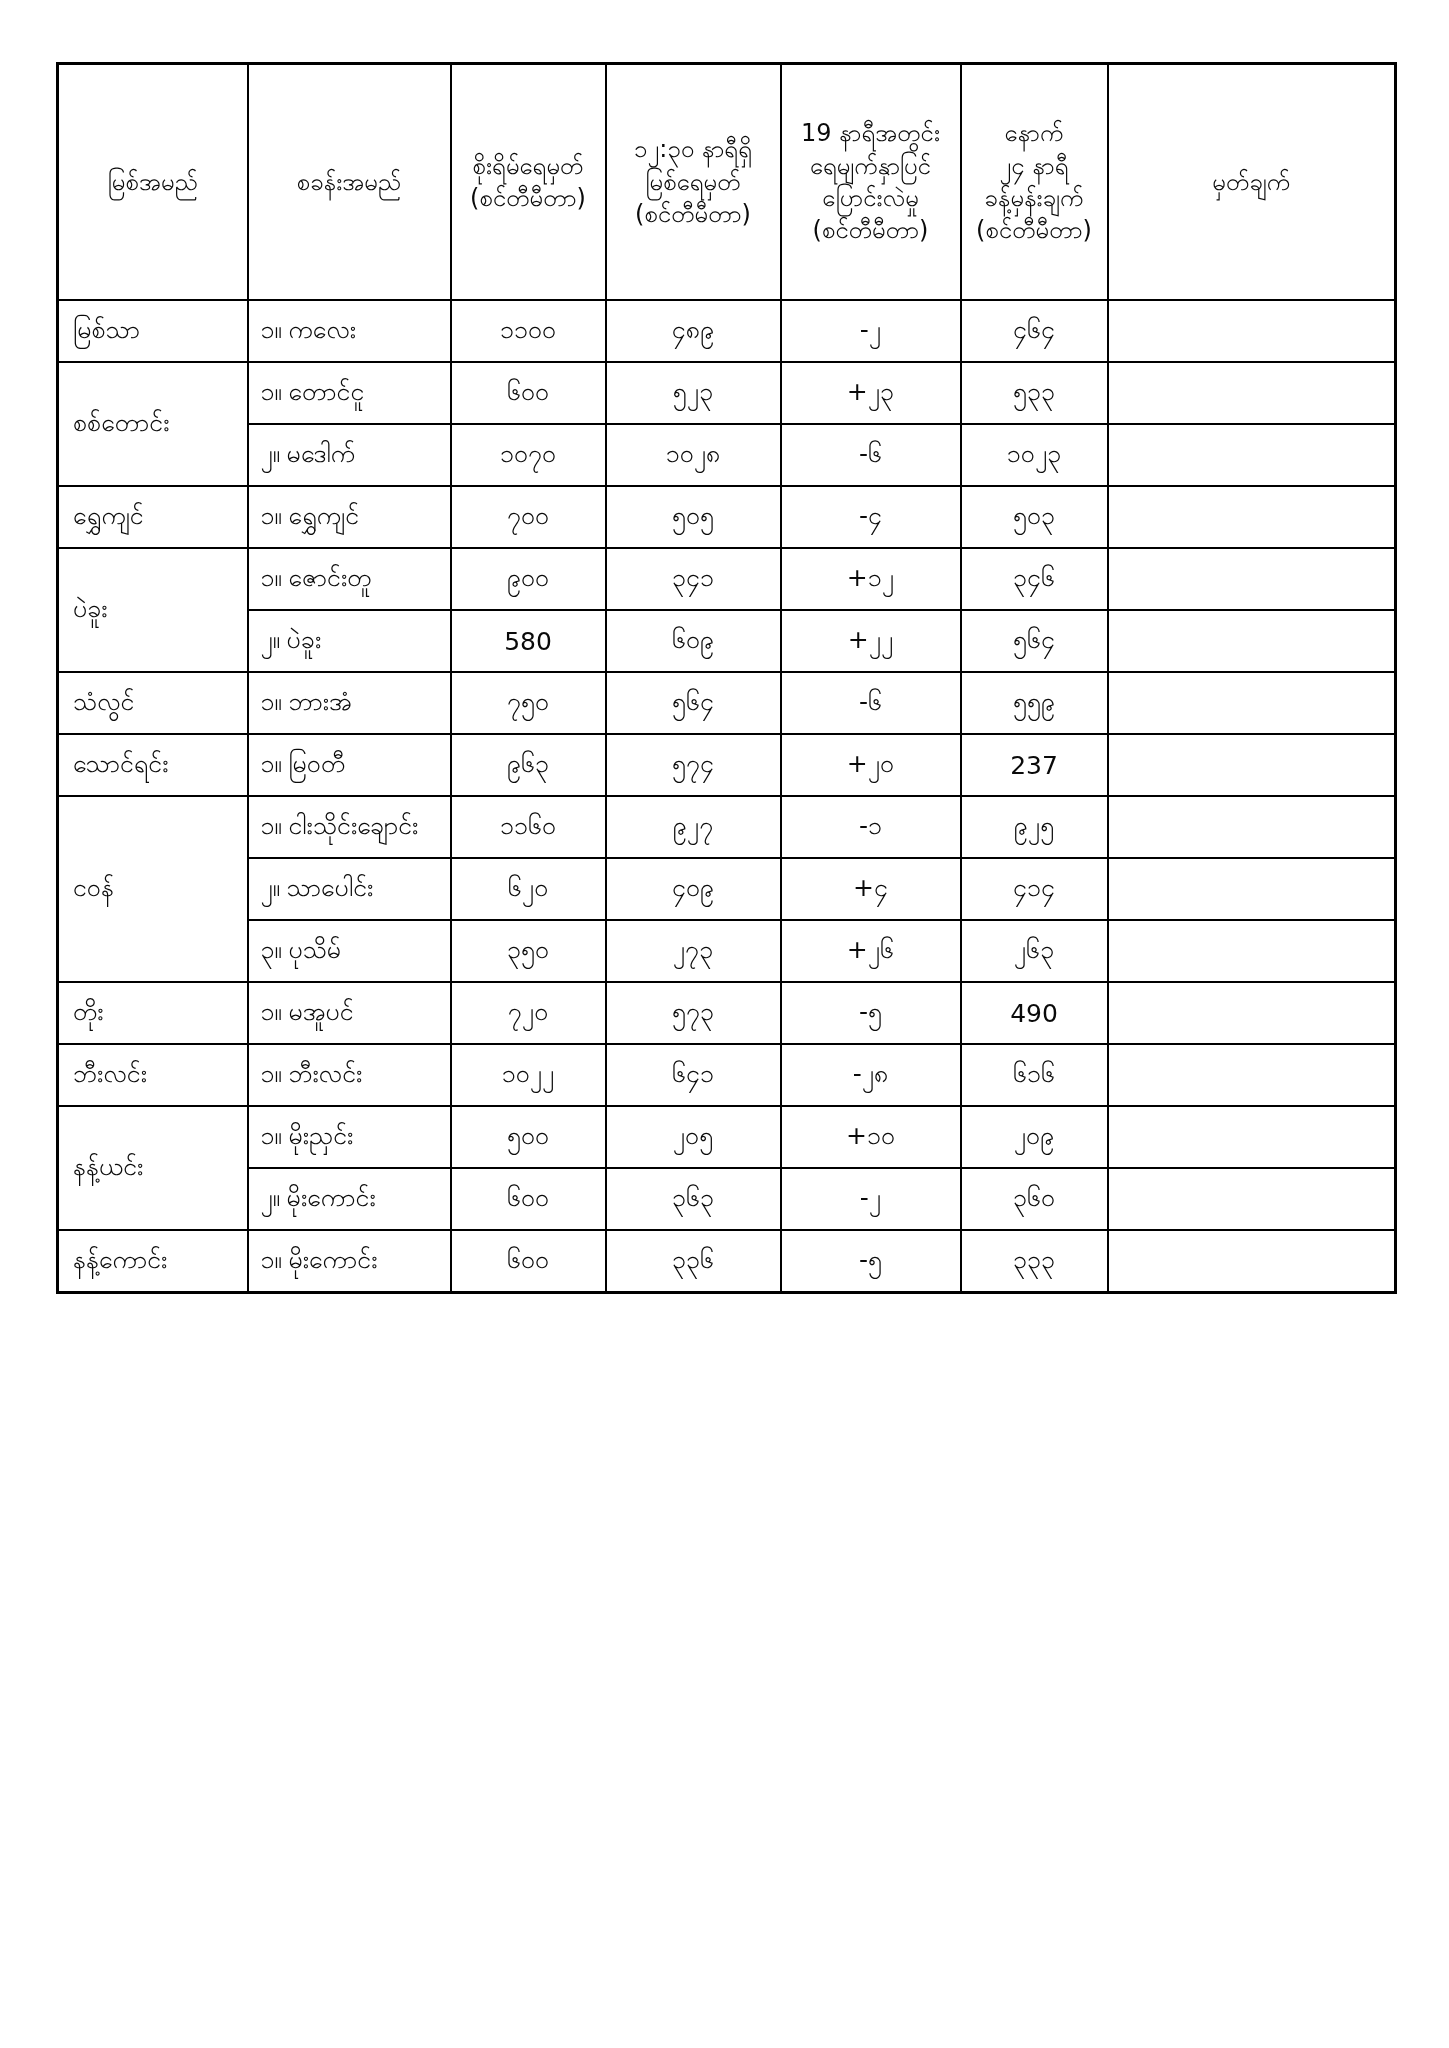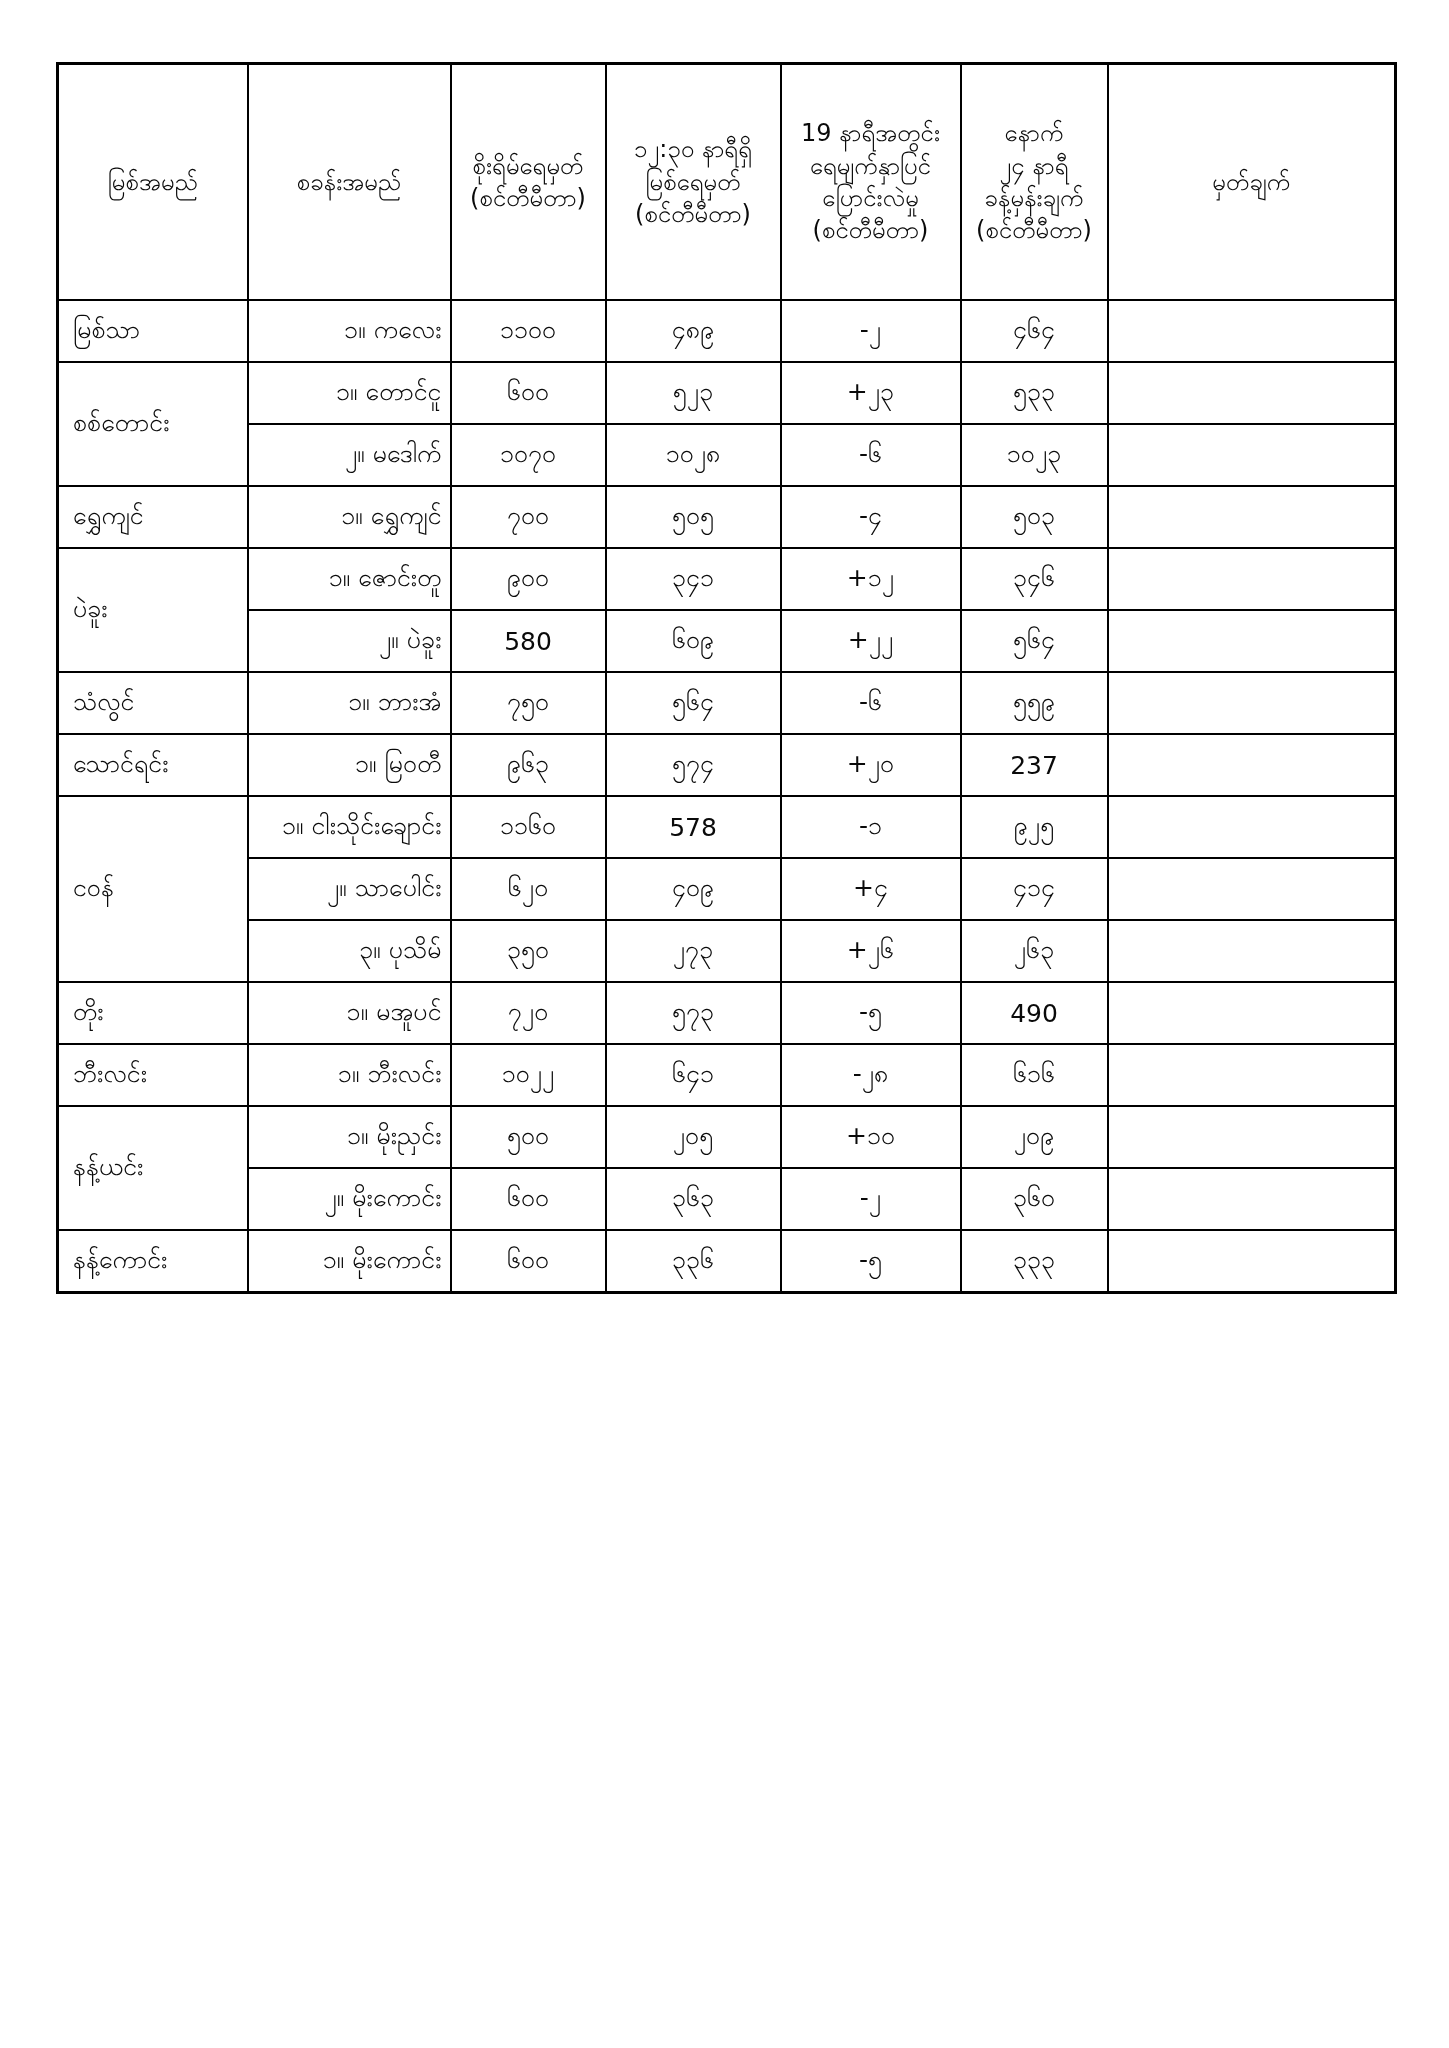--- a/index.html
+++ b/index.html
@@ -44,24 +44,25 @@
     font-size: 25px;
     height: 56px;
     padding: 2px 8px;
     vertical-align: middle;
   }
   td.river {
     text-align: left;
     padding-left: 14px;
   }
   td.station {
-    text-align: right;
+    text-align: left;
     padding-left: 12px;
     white-space: nowrap;
     overflow: hidden;
+    font-family: Liberation Serif, serif;
   }
   td.num {
     text-align: center;
   }
   td.remark {
     text-align: left;
   }
 </style>
 </head>
 <body>
@@ -165,21 +166,21 @@
         <td class="num">၉၆၃</td>
         <td class="num">၅၇၄</td>
         <td class="num">+၂၀</td>
         <td class="num">237</td>
         <td class="remark"></td>
       </tr>
       <tr>
         <td class="river" rowspan="3">ငဝန်</td>
         <td class="station">၁။ ငါးသိုင်းချောင်း</td>
         <td class="num">၁၁၆၀</td>
-        <td class="num">578</td>
+        <td class="num">၉၂၇</td>
         <td class="num">-၁</td>
         <td class="num">၉၂၅</td>
         <td class="remark"></td>
       </tr>
       <tr>
         <td class="station">၂။ သာပေါင်း</td>
         <td class="num">၆၂၀</td>
         <td class="num">၄၀၉</td>
         <td class="num">+၄</td>
         <td class="num">၄၁၄</td>

